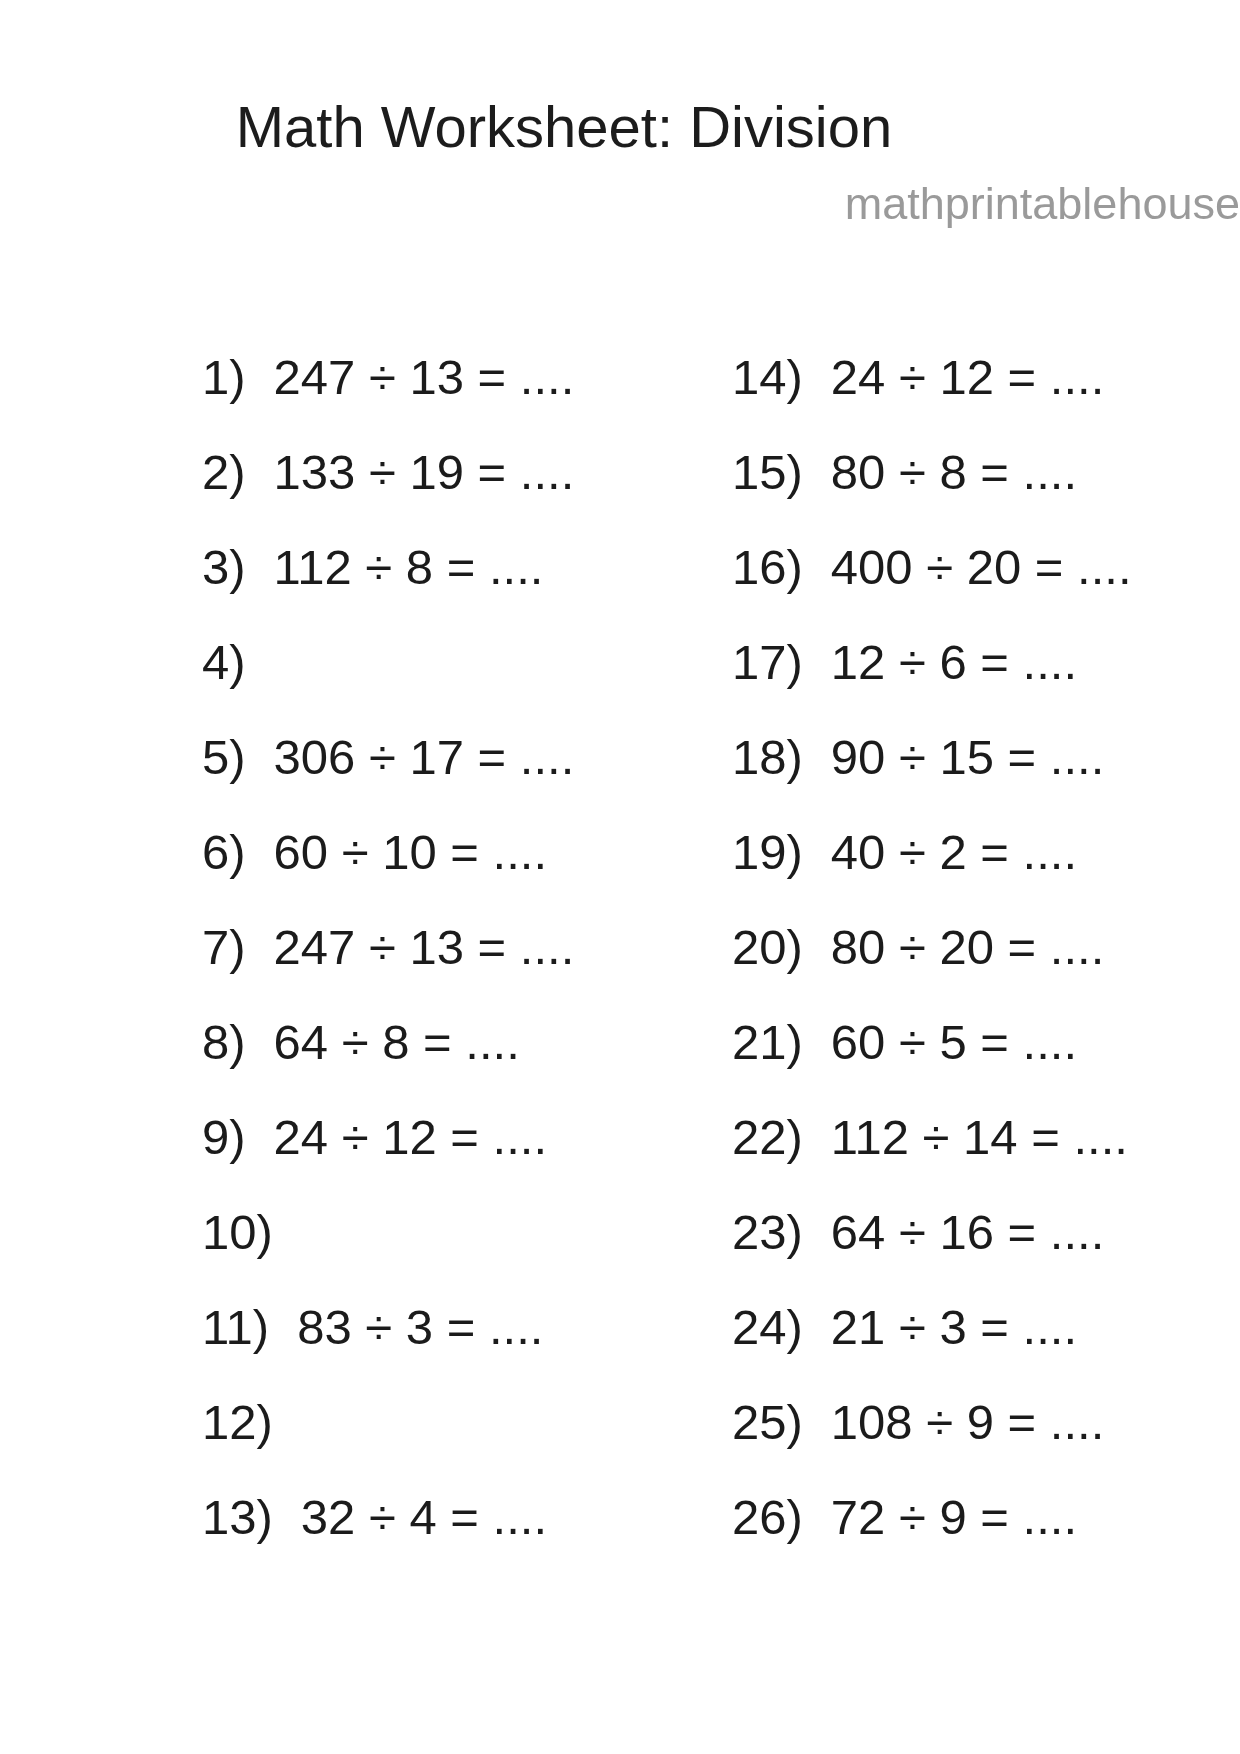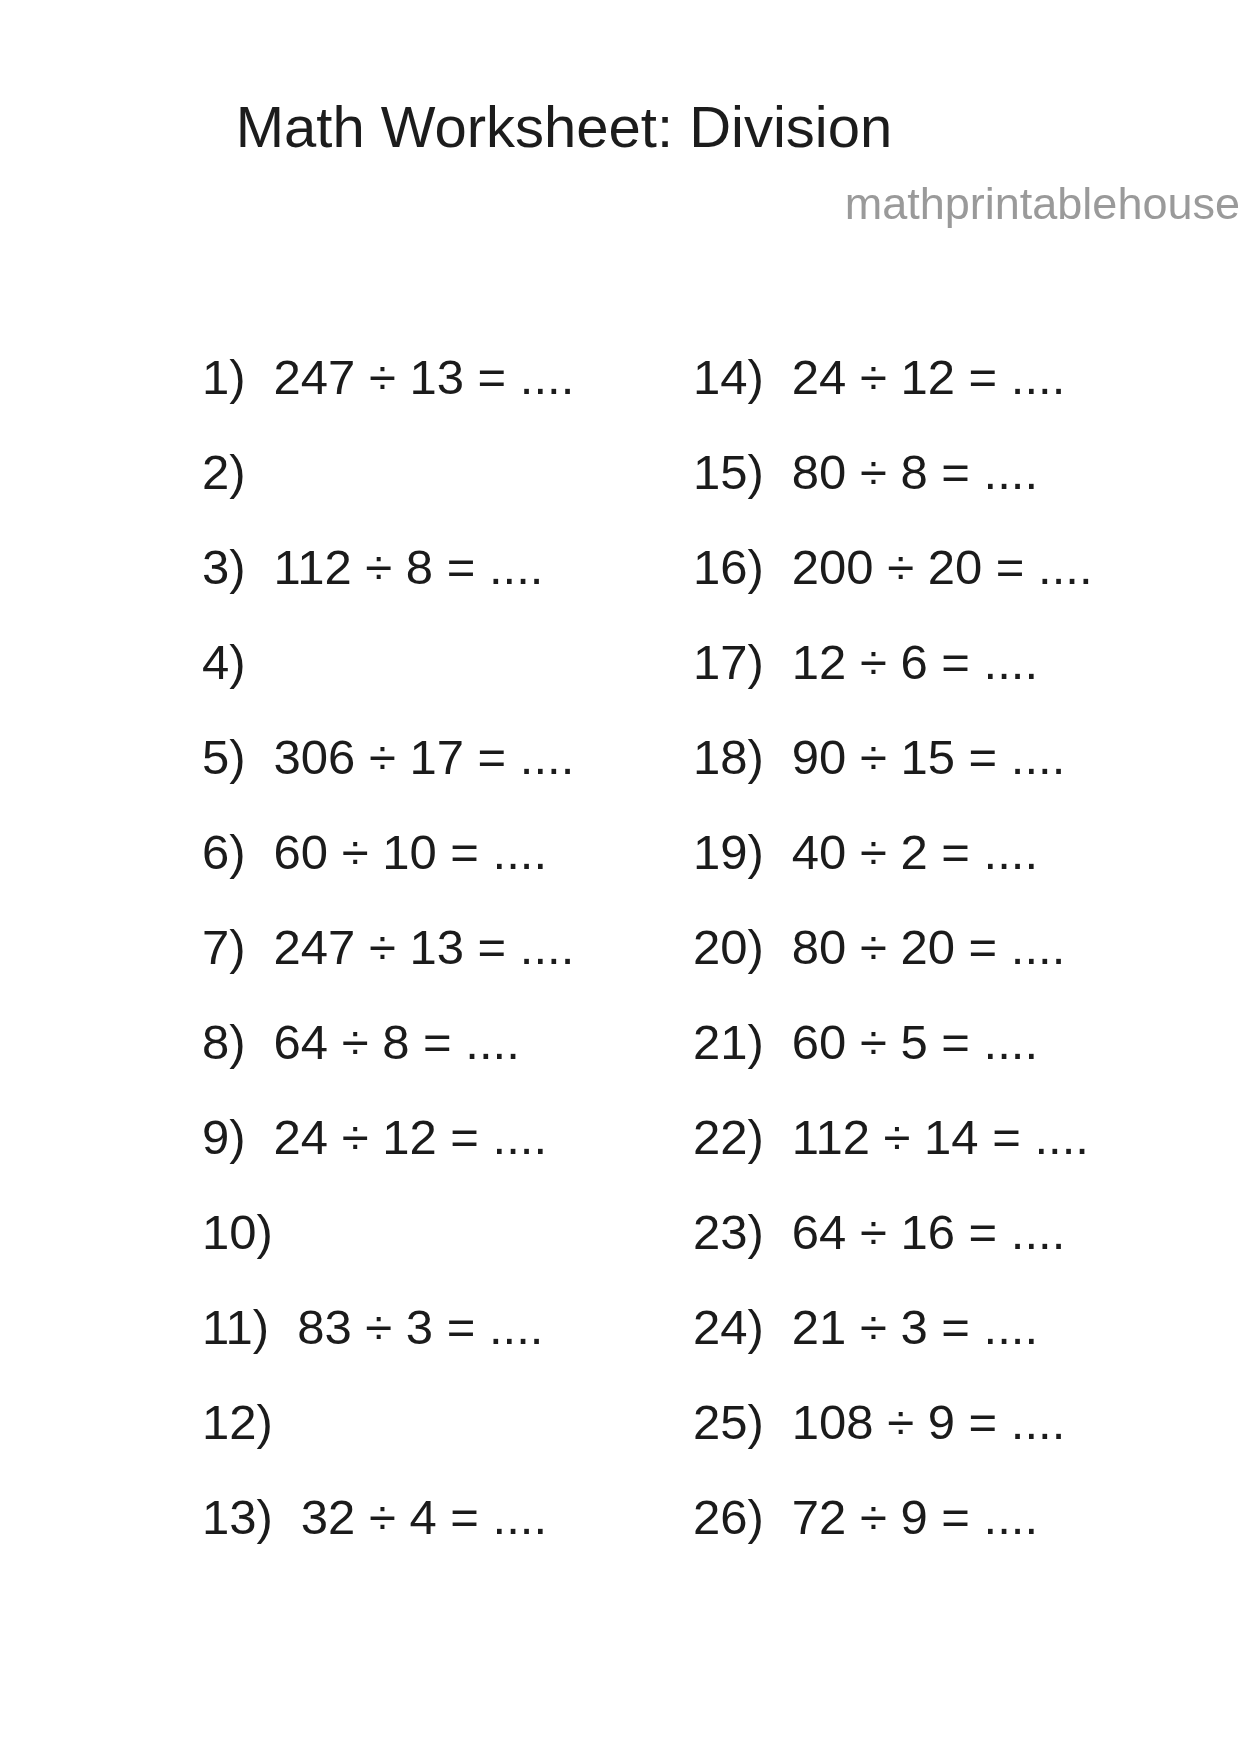--- a/index.html
+++ b/index.html
@@ -40,21 +40,21 @@
     font-size: 45px;
     line-height: 1.0;
     color: #9a9a9a;
     white-space: nowrap;
   }
   .col {
     position: absolute;
     top: 329px;
   }
   .col-left  { left: 202px; }
-  .col-right { left: 693px; }
+  .col-right { left: 732px; }
   .row {
     height: 95px;
     display: flex;
     align-items: center;
     font-size: 49px;
     white-space: nowrap;
   }
   .num {
     margin-right: 28px;
   }
@@ -67,20 +67,21 @@
   <div class="title">Math Worksheet: Division</div>
   <div class="subtitle">mathprintablehouse</div>
 
   <div class="col col-left">
     <div class="row">
       <span class="num">1)</span>
       <span class="expr">247 ÷ 13 = ....</span>
     </div>
     <div class="row">
       <span class="num">2)</span>
+      <span class="expr">133 ÷ 19 = ....</span>
     </div>
     <div class="row">
       <span class="num">3)</span>
       <span class="expr">112 ÷ 8 = ....</span>
     </div>
     <div class="row">
       <span class="num">4)</span>
     </div>
     <div class="row">
       <span class="num">5)</span>
@@ -122,21 +123,21 @@
     <div class="row">
       <span class="num">14)</span>
       <span class="expr">24 ÷ 12 = ....</span>
     </div>
     <div class="row">
       <span class="num">15)</span>
       <span class="expr">80 ÷ 8 = ....</span>
     </div>
     <div class="row">
       <span class="num">16)</span>
-      <span class="expr">200 ÷ 20 = ....</span>
+      <span class="expr">400 ÷ 20 = ....</span>
     </div>
     <div class="row">
       <span class="num">17)</span>
       <span class="expr">12 ÷ 6 = ....</span>
     </div>
     <div class="row">
       <span class="num">18)</span>
       <span class="expr">90 ÷ 15 = ....</span>
     </div>
     <div class="row">

